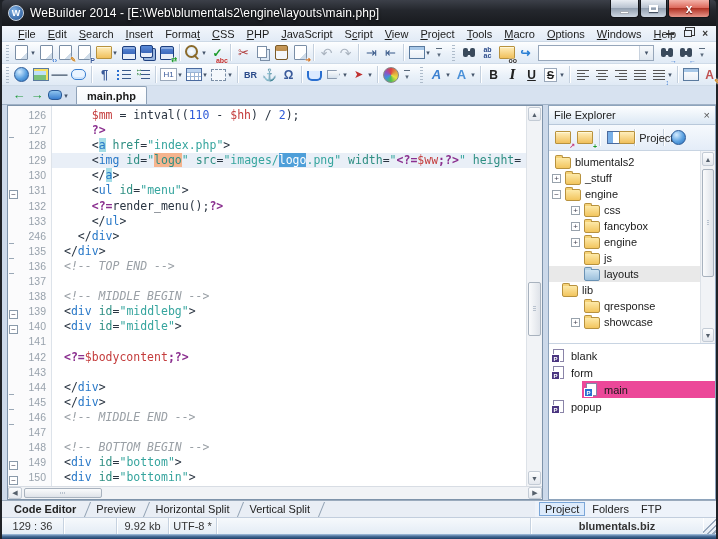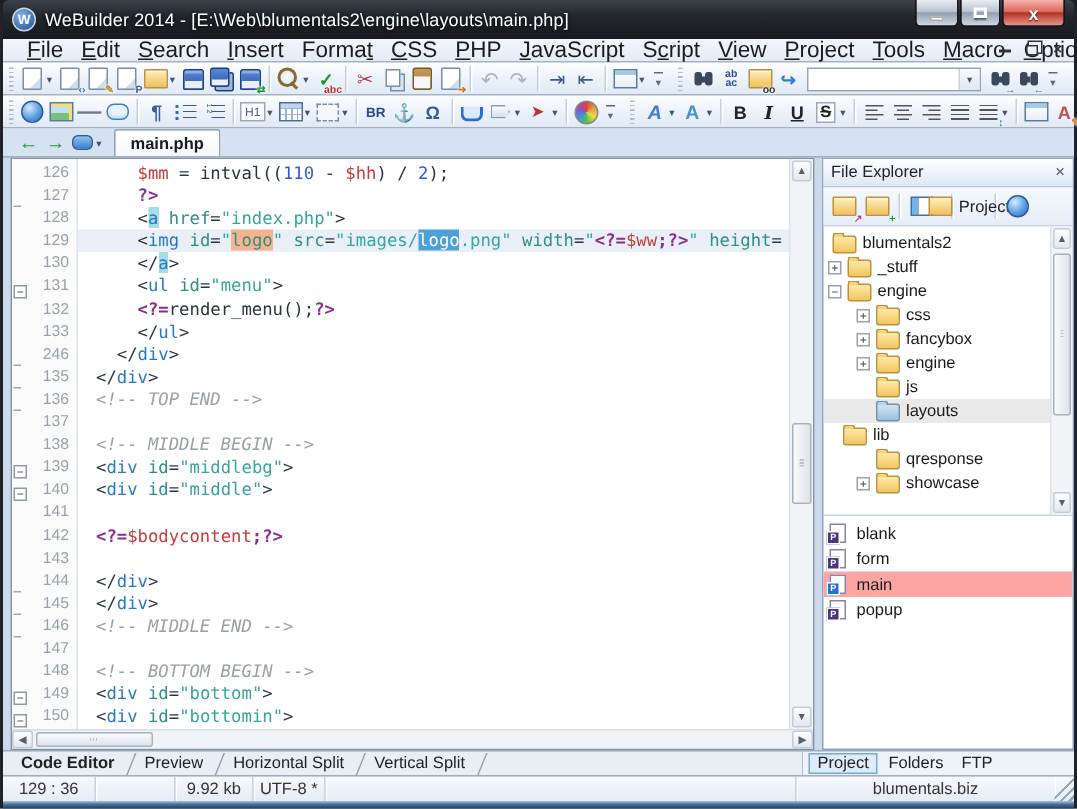--- a/index.html
+++ b/index.html
@@ -21,21 +21,21 @@
   .wbtn { height:18px; border:1px solid #14161a; border-top:none; border-radius:0 0 4px 4px;
     background:linear-gradient(#e9edf3,#b9c3d0 45%,#93a0b0 50%,#cfd8e3); display:flex; align-items:center; justify-content:center; }
   .wbtn.min { width:29px; } .wbtn.max { width:27px; }
   .wbtn.close { width:42px; background:linear-gradient(#f4b3aa,#dd6a5d 45%,#b13325 50%,#e9968a); color:#fff; font-weight:bold; font-size:12px; text-shadow:0 1px 1px #60100a; }
   .wbtn.min i { display:block; width:9px; height:3px; background:#fff; border:1px solid #44506077; margin-top:7px; }
   .wbtn.max i { display:block; width:9px; height:7px; border:2px solid #fff; box-shadow:0 1px 1px #445060; }
 
   
   .menubar { height:16px; flex:none; display:flex; align-items:center; background:linear-gradient(#f2f6fb,#e2ebf6);
     border-bottom:1px solid #cdd9e6; padding-left:10px; position:relative; }
-  .mitem { font-size:15px; color:#1c1c1c; padding:0 6px; cursor:default; }
+  .mitem { font-size:11px; color:#1c1c1c; padding:0 6px; cursor:default; }
   .mitem u { text-decoration:underline; }
   .mdibtns { position:absolute; right:8px; display:flex; align-items:center; gap:10px; }
   .mdib { color:#333; font-size:10px; line-height:10px; }
   .mdib.restore i { display:block; width:8px; height:7px; border:1px solid #333; box-shadow:2px -2px 0 -0px #e9f0f8, 2px -2px 0 1px #333; }
   .mdib.minimize i { display:block; width:8px; height:2px; background:#333; }
 
   
   .toolbar { height:22px; flex:none; display:flex; align-items:center; padding-left:2px;
     background:linear-gradient(#fdfeff,#eaf1f9 55%,#e0eaf5); border-bottom:1px solid #cfdbe8; }
   .tgrip { width:3px; height:16px; margin:0 3px 0 2px; flex:none;
@@ -185,42 +185,42 @@
     border:1px solid #b8923e; border-radius:1px 2px 2px 2px; }
   .tfold::before { content:""; position:absolute; top:-3px; left:-1px; width:6px; height:2px; background:#f6d378;
     border:1px solid #b8923e; border-bottom:none; border-radius:2px 2px 0 0; }
   .tfold.open { background:linear-gradient(#cfe4f2,#9cc0dc); border-color:#6a92b4; }
   .tfold.open::before { background:#b8d4e8; border-color:#6a92b4; }
   .treevsb { position:absolute; right:0; top:0; bottom:0; width:15px; background:#f1f3f6; border-left:1px solid #dde2e8;
     display:flex; flex-direction:column; }
   .treevsb .vthumb { top:16px; height:110px; }
   .files { flex:1; border-top:1px solid #c8d4e2; padding-top:3px; overflow:hidden; }
   .frow { height:17px; display:flex; align-items:center; font-size:11px; color:#1a1a1a; padding-left:4px; }
-  .frow.sel { background:#fca5a5; }
+  .frow.sel { background:#ec4899;margin-left:33px; }
   .fpage { width:11px; height:13px; flex:none; background:#fff; border:1px solid #8a84a8; position:relative; margin-right:7px; }
   .fbadge { position:absolute; left:-3px; bottom:-2px; width:9px; height:9px; background:#4a3580; color:#fff; font-size:6px;
     font-weight:bold; display:flex; align-items:center; justify-content:center; border:1px solid #fff; }
   .frow.sel .fbadge { background:#2a6fd0; }
 
   
   .bottomtabs { height:17px; flex:none; display:flex; }
   .btleft { flex:1; display:flex; align-items:center; background:#e9eef5; border-top:1px solid #9aaabc; padding-left:4px; min-width:0; }
   .btab { position:relative; padding:0 12px 0 8px; font-size:11px; color:#222; height:100%; display:flex; align-items:center; }
   .btab.active { font-weight:bold; }
   .btab::after { content:""; position:absolute; right:0; top:1px; bottom:0; width:1px; background:#8fa0b2; transform:skewX(-22deg); }
   .btright { width:181px; flex:none; display:flex; align-items:center; background:#eef3fa; border-top:1px solid #9aaabc; padding-left:4px; gap:2px; }
   .ptab { font-size:11px; color:#222; padding:0 5px; height:14px; display:flex; align-items:center; }
   .ptab.active { border:1px solid #7aa6d8; background:#ddebfb; }
 
   
   .statusbar { height:17px; flex:none; display:flex; align-items:stretch; background:linear-gradient(#f6f9fc,#e4ecf5);
     border-top:1px solid #c2cedd; font-size:11px; color:#333; }
   .scell { display:flex; align-items:center; justify-content:center; border-right:1px solid #c6d2e0; box-shadow:1px 0 0 #ffffff; }
   .scell.flex { flex:1; border-right:1px solid #c6d2e0; }
-  .scell.site { width:172px; font-weight:normal; border-right:none; justify-content:center; }
+  .scell.site { width:172px; font-weight:bold; border-right:none; justify-content:center; }
   .sgrip { width:13px; background:
     linear-gradient(135deg, transparent 0 46%, #98a8bc 46% 54%, transparent 54% 66%, #98a8bc 66% 74%, transparent 74% 86%, #98a8bc 86% 94%, transparent 94%); }
 
   .bottomband { height:5px; flex:none; background:linear-gradient(#a8c4e0,#4a6f9a 45%,#1d3f66); }
 </style>
 </head>
 <body>
 
 <div class="win">
 

